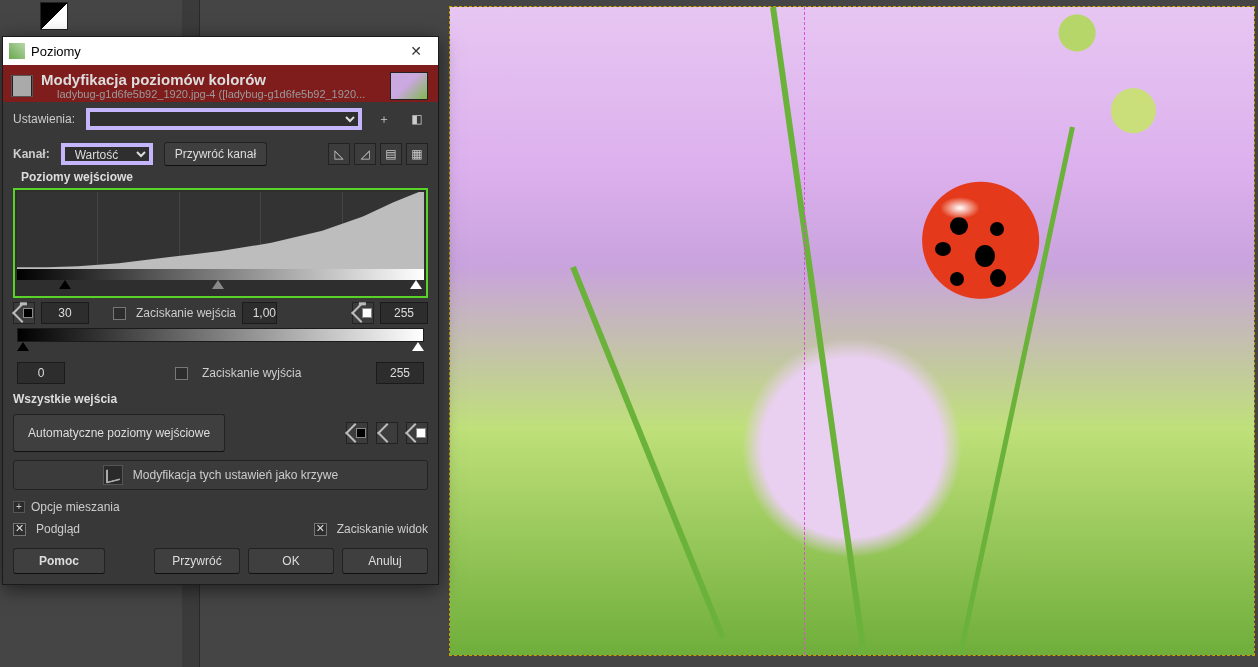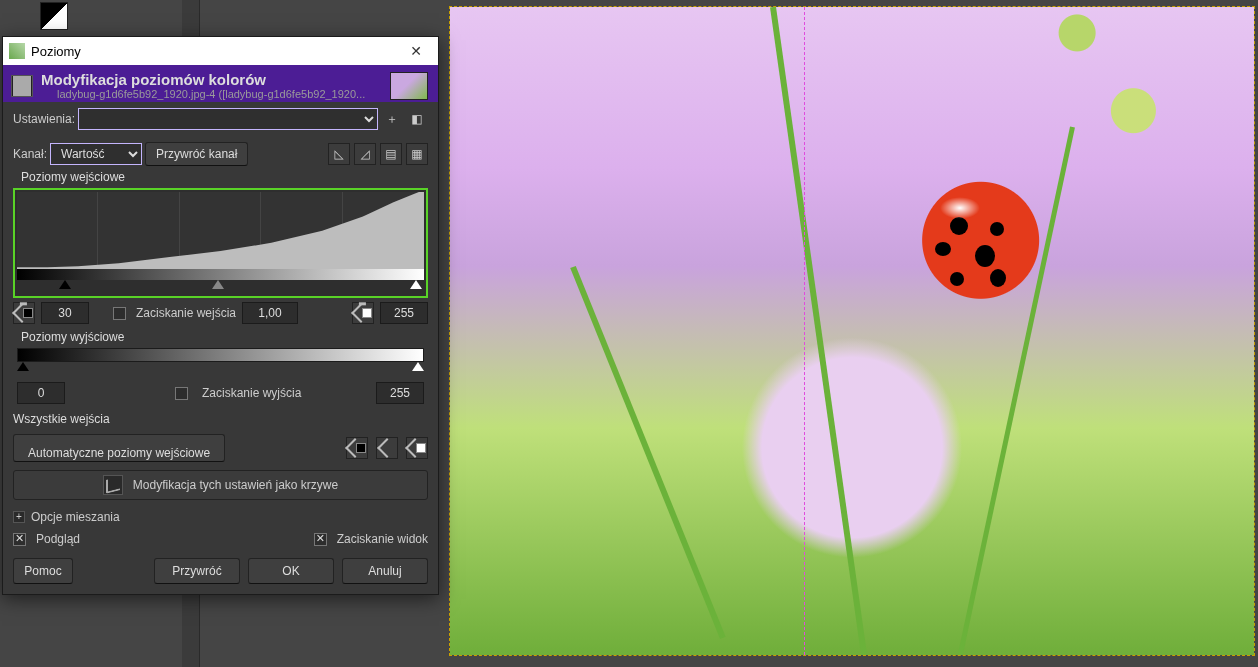--- a/index.html
+++ b/index.html
@@ -110,21 +110,21 @@
     display:flex;align-items:center;justify-content:center;
     font-size:14px;
     color:#333;
     cursor:pointer;
   }
 
   .header {
     display:flex; align-items:center;
     padding: 6px 10px 2px 8px;
     gap:8px;
-    background:#4c1d95;
+    background:#7f1d1d;
   }
   .header .lvl-icon {
     width:22px;height:22px;
     background:#222;
     border:1px solid #555;
     display:flex;flex-direction:column;justify-content:flex-end;
   }
   .header .lvl-icon span{display:block;background:#aaa;margin:0 1px;}
   .header .lvl-icon span:nth-child(1){height:4px;}
   .header .lvl-icon span:nth-child(2){height:7px;}
@@ -134,26 +134,26 @@
   .header-text .h2{ font-size:11px; color:#9a9a9a;padding-left:16px; }
   .header-thumb{
     width:38px;height:28px;
     background:linear-gradient(135deg,#caa8e0 45%,#7fb84c 100%);
     border:1px solid #222;
   }
 
   .row {
     display:flex; align-items:center;
     padding: 6px 10px;
-    gap:3px;
+    gap:11px;
   }
   .label { color:#ccc; }
   .field, select.field {
     background:#2f2f2f;
-    border:1px solid #c4b5fd;
+    border:4px solid #c4b5fd;
     color:#ddd;
     height:22px;
     padding:0 6px;
     font-size:12px;
   }
   .preset-select { flex:1; }
   .icon-btn {
     width:22px;height:22px;
     background:#3c3c3c;
     border:1px solid #222;
@@ -171,21 +171,21 @@
     height:24px;
     padding:0 10px;
     font-size:12px;
     cursor:pointer;
     border-radius:3px;
   }
   select.channel { width:92px; }
 
   .section-label {
     padding: 2px 10px 4px 18px;
-    font-weight:normal;
+    font-weight:bold;
     color:#ddd;
     font-size:12px;
   }
 
   .histogram-wrap{
     margin: 0 10px;
     border:2px solid #59d327;
     padding:2px;
     background:#2e2e2e;
   }
@@ -230,21 +230,21 @@
     gap:6px;
   }
   .numbox{
     width:48px;height:22px;
     background:#2d2d2d;
     border:1px solid #1b1b1b;
     color:#ddd;
     text-align:center;
     font-size:12px;
   }
-  .numbox.wide{ width:56px; }
+  .numbox.wide{ width:35px;text-align:right; }
   .chk{
     width:13px;height:13px;
     border:1px solid #777;
     background:#2d2d2d;
     display:inline-block;
     margin-right:4px;
     position:relative;
   }
   .chk.on::after{
     content:"✕";
@@ -284,21 +284,21 @@
     display:flex;align-items:center;
     padding:6px 14px;
     gap:10px;
   }
 
   .all-channels{
     display:flex;align-items:center;
     padding:4px 10px 8px 10px;
     gap:8px;
   }
-  .all-channels .btn.auto{ padding:11px 14px; height:28px; }
+  .all-channels .btn.auto{ padding:11px 14px; height:38px; }
   .spacer{flex:1;}
 
   .full-btn{
     margin:0 10px 6px 10px;
     display:flex;align-items:center;justify-content:center;
     height:30px;
     background:#3b3b3b;
     border:1px solid #222;
     border-radius:3px;
     cursor:pointer;
@@ -331,21 +331,21 @@
     line-height:10px;
     text-align:center;
   }
 
   .footer{
     display:flex;
     gap:8px;
     padding:8px 10px 10px 10px;
   }
   .footer .btn{ height:26px; }
-  .footer .btn.help{ width:60px; }
+  .footer .btn.help{ width:92px;font-weight:bold; }
   .footer-spacer{flex:1;}
   .footer .btn.wide{ width:86px; }
 
   .row.channel-row { padding-bottom:2px; }
   .row.channel-row .spacer{flex:1;}
   .small-icons{display:flex;gap:4px;}
 </style>
 </head>
 <body>
 
@@ -394,21 +394,21 @@
   <div class="row">
     <span class="label">Ustawienia:</span>
     <select class="field preset-select">
       <option></option>
     </select>
     <div class="icon-btn flat" title="add">＋</div>
     <div class="icon-btn flat" title="menu">◧</div>
   </div>
 
   <div class="row channel-row">
-    <span class="label" style="font-weight:normal">Kanał:</span>
+    <span class="label" style="font-weight:bold">Kanał:</span>
     <select class="field channel">
       <option>Wartość</option>
     </select>
     <button class="btn">Przywróć kanał</button>
     <div class="spacer"></div>
     <div class="small-icons">
       <div class="icon-btn">◺</div>
       <div class="icon-btn">◿</div>
       <div class="icon-btn">▤</div>
       <div class="icon-btn">▦</div>
@@ -447,21 +447,20 @@
     <span>Zaciskanie wejścia</span>
     <input class="numbox wide" value="1,00" style="">
     <div class="spacer"></div>
     <div class="picker">
         <div class="eyedrop sm"></div>
         <div class="swatch-w"></div>
       </div>
     <input class="numbox" value="255" style="">
   </div>
 
-  <div class="section-label">Poziomy wyjściowe</div>
   <div class="output-gradient"></div>
   <div class="slider-track" style="margin:0 14px">
     <div class="tri black" style="left:0"></div>
     <div class="tri white" style="left:calc(100% - 12px)"></div>
   </div>
   <div class="output-row">
     <input class="numbox" value="0" style="">
     <div style="width:90px"></div>
     <span class="chk"></span>
     <span>Zaciskanie wyjścia</span>

